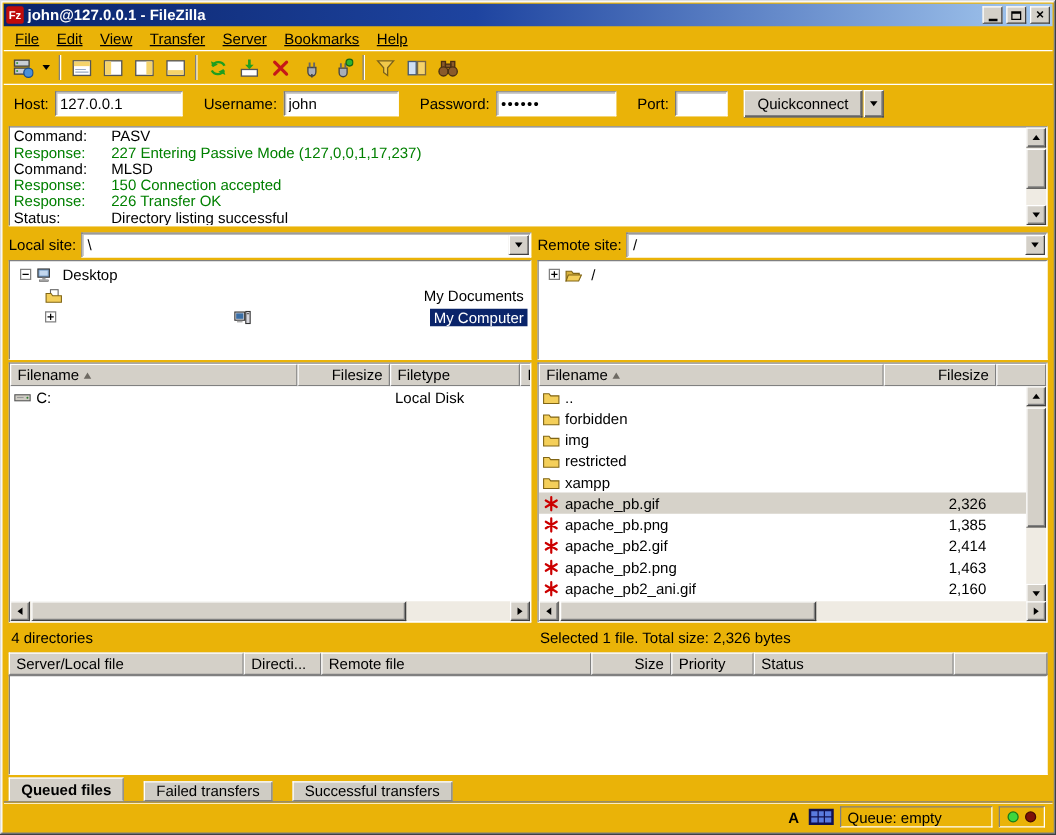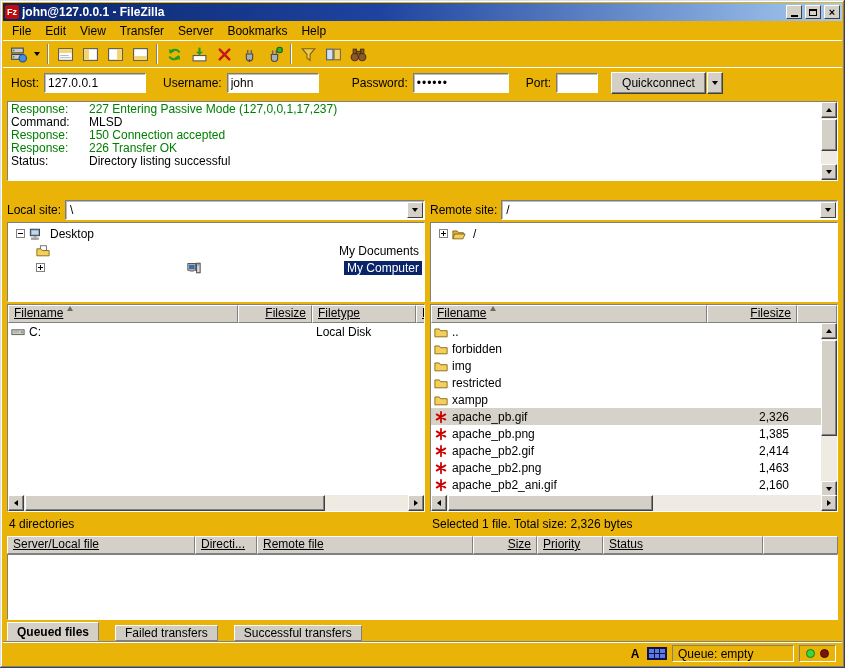--- a/index.html
+++ b/index.html
@@ -23,21 +23,21 @@
   .win-btn { width:16px; height:14px; background:#d4d0c8; flex:none;
     border:1px solid; border-color:#fff #404040 #404040 #fff;
     display:flex; align-items:center; justify-content:center;
     font-size:11px; font-weight:bold; color:#000; line-height:1; }
   .glyph-min { width:7px; height:2px; background:#000; margin-top:7px; }
   .glyph-max { width:8px; height:7px; border:1px solid #000; border-top-width:2px; }
 
   
   .menubar { height:19px; flex:none; display:flex; align-items:center; font-size:12px;
     padding-left:2px; }
-  .menu-item { padding:2px 7px; cursor:default; }
+  .menu-item { padding:2px 7px; cursor:default;text-decoration:underline; }
 
   
   .toolbar { height:27px; flex:none; display:flex; align-items:center; gap:1px;
     padding:1px 3px; border-top:1px solid #fff; }
   .tool-btn { width:24px; height:22px; display:flex; align-items:center; justify-content:center;
     border:1px solid transparent; }
   .tool-btn svg { width:17px; height:17px; display:block; }
   .dd-btn { width:12px; height:22px; display:flex; align-items:center; justify-content:center; }
   .tool-sep { width:2px; height:20px; border-left:1px solid #808080; border-right:1px solid #fff;
     margin:0 3px; }
@@ -78,21 +78,21 @@
     border:1px solid; border-color:#fff #404040 #404040 #fff;
     box-shadow:inset -1px -1px 0 #808080;
     display:flex; align-items:center; justify-content:center; }
   .sb-btn.top{top:0;left:0}.sb-btn.bottom{bottom:0;left:0}
   .sb-thumb { position:absolute; left:0; width:16px; background:#d4d0c8;
     border:1px solid; border-color:#fff #404040 #404040 #fff;
     box-shadow:inset -1px -1px 0 #808080; }
 
   
   .main { flex:none; display:flex; gap:5px; padding:0 4px; }
-  .pane { display:flex; flex-direction:column;margin-top:14px; }
+  .pane { display:flex; flex-direction:column; }
   .pane.left { width:418px; flex:none; }
   .pane.right { flex:1; }
 
   .site-row { height:22px; display:flex; align-items:center; gap:4px; font-size:12px; }
   .combo { flex:1; height:20px; background:#fff; position:relative;
     border:1px solid #7b7b7b; border-right-color:#fff; border-bottom-color:#fff;
     box-shadow:inset 1px 1px 0 rgba(64,64,64,.35);
     display:flex; align-items:center; padding-left:4px; font-size:12px; }
   .combo-btn { position:absolute; right:1px; top:1px; bottom:1px; width:16px; background:#d4d0c8;
     border:1px solid; border-color:#fff #404040 #404040 #fff;
@@ -107,23 +107,23 @@
   .expander::before { content:""; position:absolute; left:1px; right:1px; top:3px; height:1px; background:#000; }
   .expander.plus::after { content:""; position:absolute; top:1px; bottom:1px; left:3px; width:1px; background:#000; }
   .tree-label { padding:0 3px; }
   .tree-label.selected { background:#0a246a; color:#fff; }
 
   .icon { width:14px; height:14px; flex:none; display:block; }
 
   .listbox { height:208px; margin-top:2px; display:flex; flex-direction:column;
     background:#fff; border:1px solid; border-color:#808080 #fff #fff #808080; overflow:hidden; }
   .list-header { height:18px; flex:none; display:flex; background:#d4d0c8; font-size:12px; }
-  .hcell { height:18px; flex:none; display:flex; align-items:flex-start; padding:0 5px;
+  .hcell { height:18px; flex:none; display:flex; align-items:center; padding:0 5px;
     border:1px solid; border-color:#fff #808080 #808080 #fff;
-    overflow:hidden; white-space:nowrap;text-decoration:underline; }
+    overflow:hidden; white-space:nowrap; }
   .hcell.right { justify-content:flex-end; }
   .hcell.fill { flex:1; }
   .list-body { flex:1; overflow:hidden; background:#fff; position:relative; }
   .body-row-wrap { display:flex; height:174px; flex:none; }
   .rows { flex:1; overflow:hidden; }
   .lrow { height:17px; display:flex; align-items:center; font-size:12px; white-space:nowrap; }
   .lrow.selected { background:#d6d2c9; }
   .cname { display:flex; align-items:center; gap:4px; padding-left:3px; overflow:hidden; flex:none; }
   .csize { flex:none; text-align:right; padding-right:8px; }
   .ctype { flex:none; padding-left:4px; }
@@ -359,32 +359,33 @@
           <use href="#sym-binoculars"></use>
         </svg>
       </span>
   </div>
 
   <div class="quickbar">
     <span class="qlabel">Host:</span>
     <input class="field w-host" value="127.0.0.1" style="">
     <span class="qlabel" style="margin-left:12px">Username:</span>
     <input class="field w-user" value="john" style="">
-    <span class="qlabel" style="margin-left:28px">Password:</span>
+    <span class="qlabel" style="margin-left:12px">Password:</span>
     <input class="field w-pass" value="••••••" style="">
     <span class="qlabel" style="margin-left:12px">Port:</span>
     <input class="field w-port" value="" style="">
     <span class="qc-btn" style="margin-left:8px">Quickconnect</span>
     <span class="qc-dd" style="margin-left:-4px">
         <span class="tri down"></span>
       </span>
   </div>
 
   <div class="logwrap">
     <div class="loglines">
+      <div class="log-line cmd"><span class="log-label">Command:</span><span class="log-text">PASV</span></div>
       <div class="log-line resp"><span class="log-label">Response:</span><span class="log-text">227 Entering Passive Mode (127,0,0,1,17,237)</span></div>
       <div class="log-line cmd"><span class="log-label">Command:</span><span class="log-text">MLSD</span></div>
       <div class="log-line resp"><span class="log-label">Response:</span><span class="log-text">150 Connection accepted</span></div>
       <div class="log-line resp"><span class="log-label">Response:</span><span class="log-text">226 Transfer OK</span></div>
       <div class="log-line stat"><span class="log-label">Status:</span><span class="log-text">Directory listing successful</span></div>
     </div>
     <div class="vscroll">
       <span class="sb-btn top">
           <span class="tri up"></span>
         </span>

